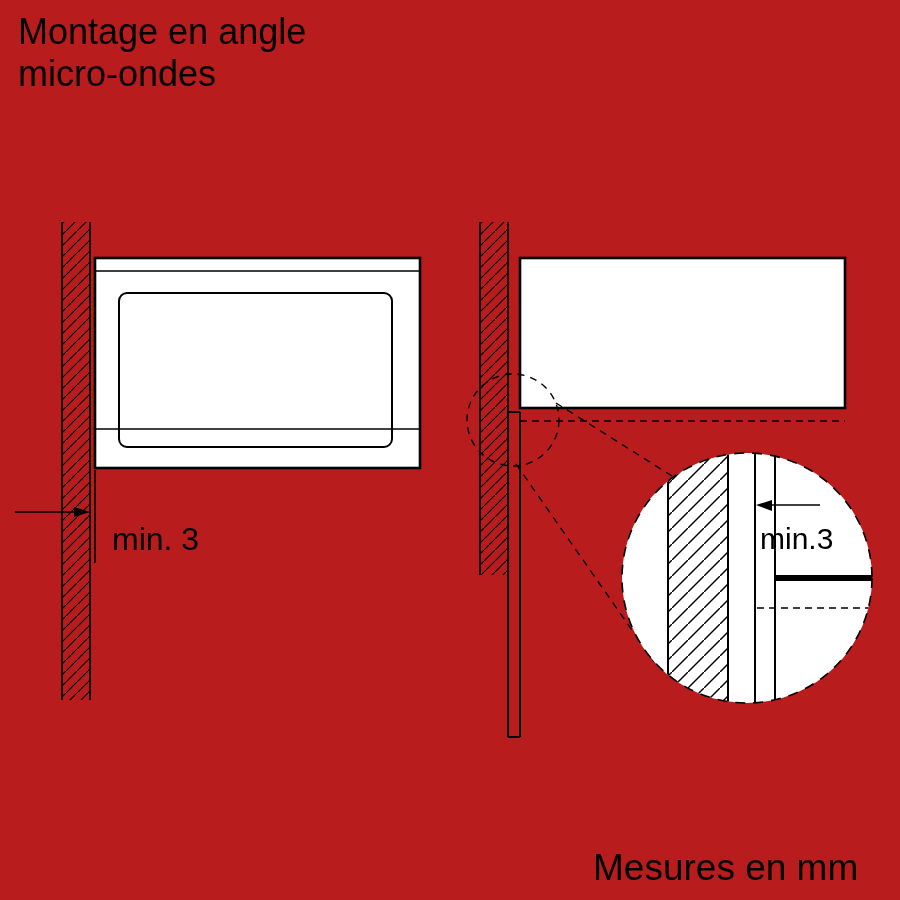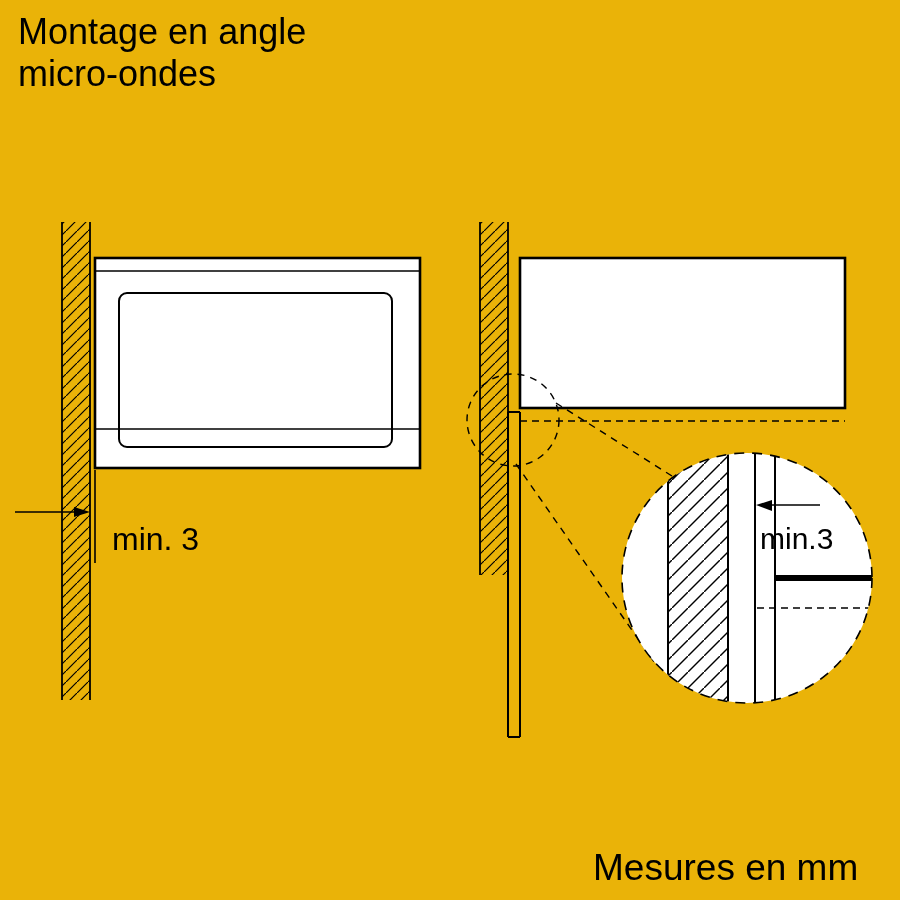--- a/index.html
+++ b/index.html
@@ -4,21 +4,21 @@
 <style>
   html, body {
     margin: 0;
     padding: 0;
     background: #ffffff;
   }
   .stage {
     width: 900px;
     height: 900px;
     position: relative;
-    background: #eab308;
+    background: #b91c1c;
     font-family: "Liberation Sans", "DejaVu Sans", sans-serif;
     overflow: hidden;
   }
   svg text {
     font-family: "Liberation Sans", "DejaVu Sans", sans-serif;
     fill: #000000;
   }
 </style>
 </head>
 <body>

